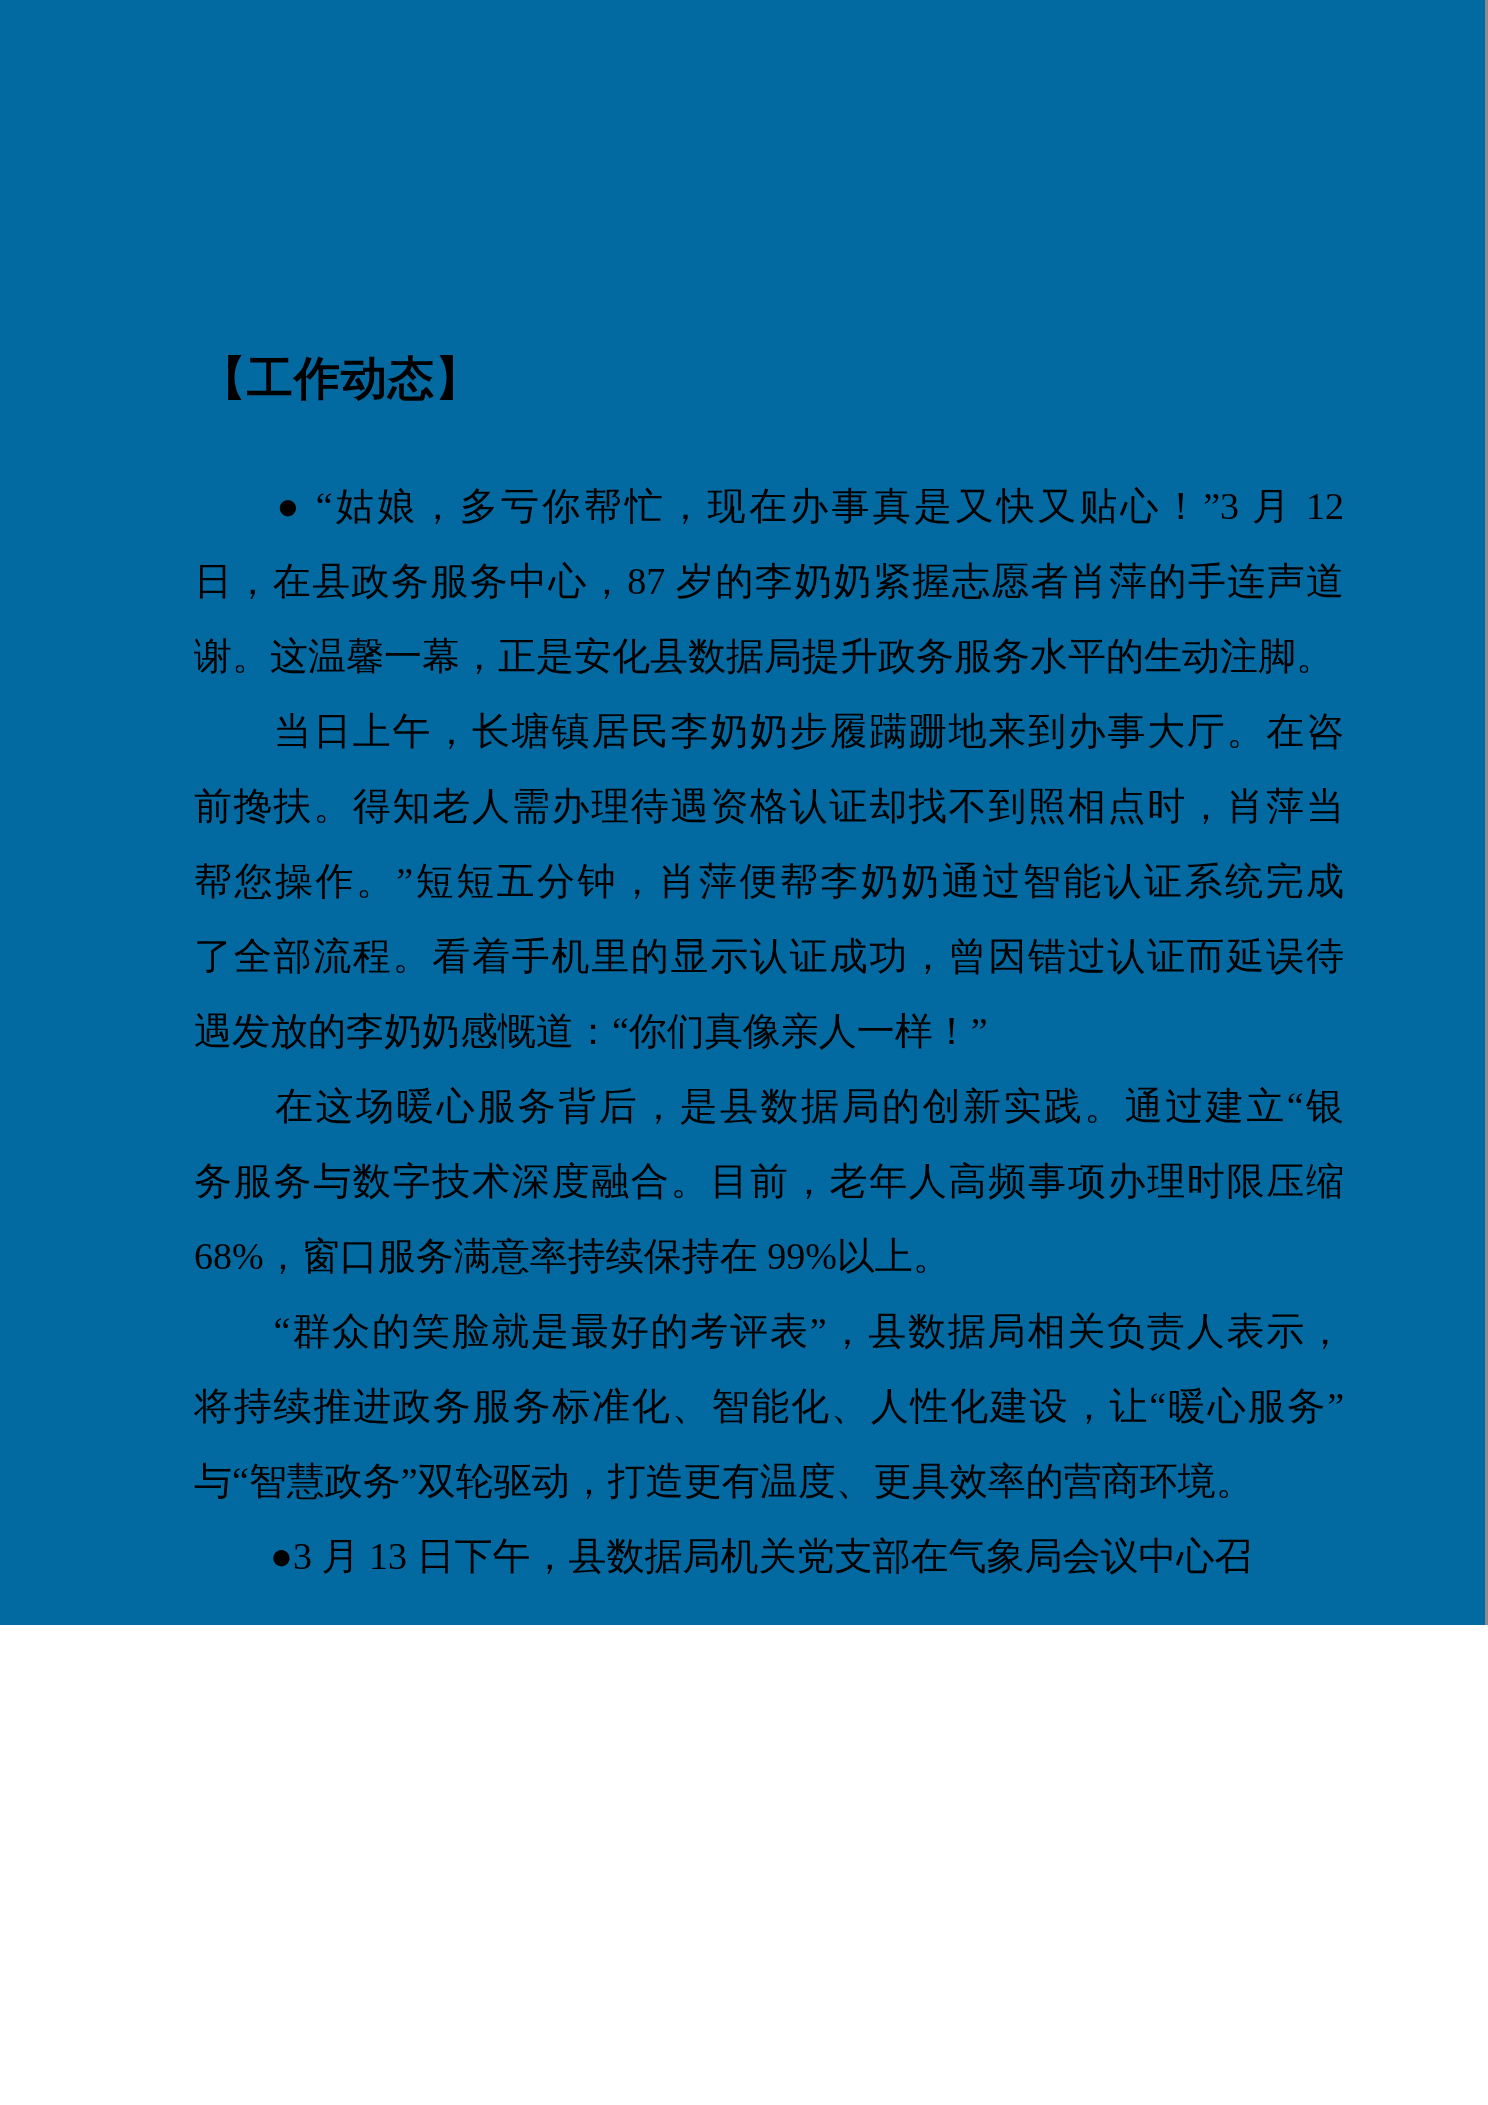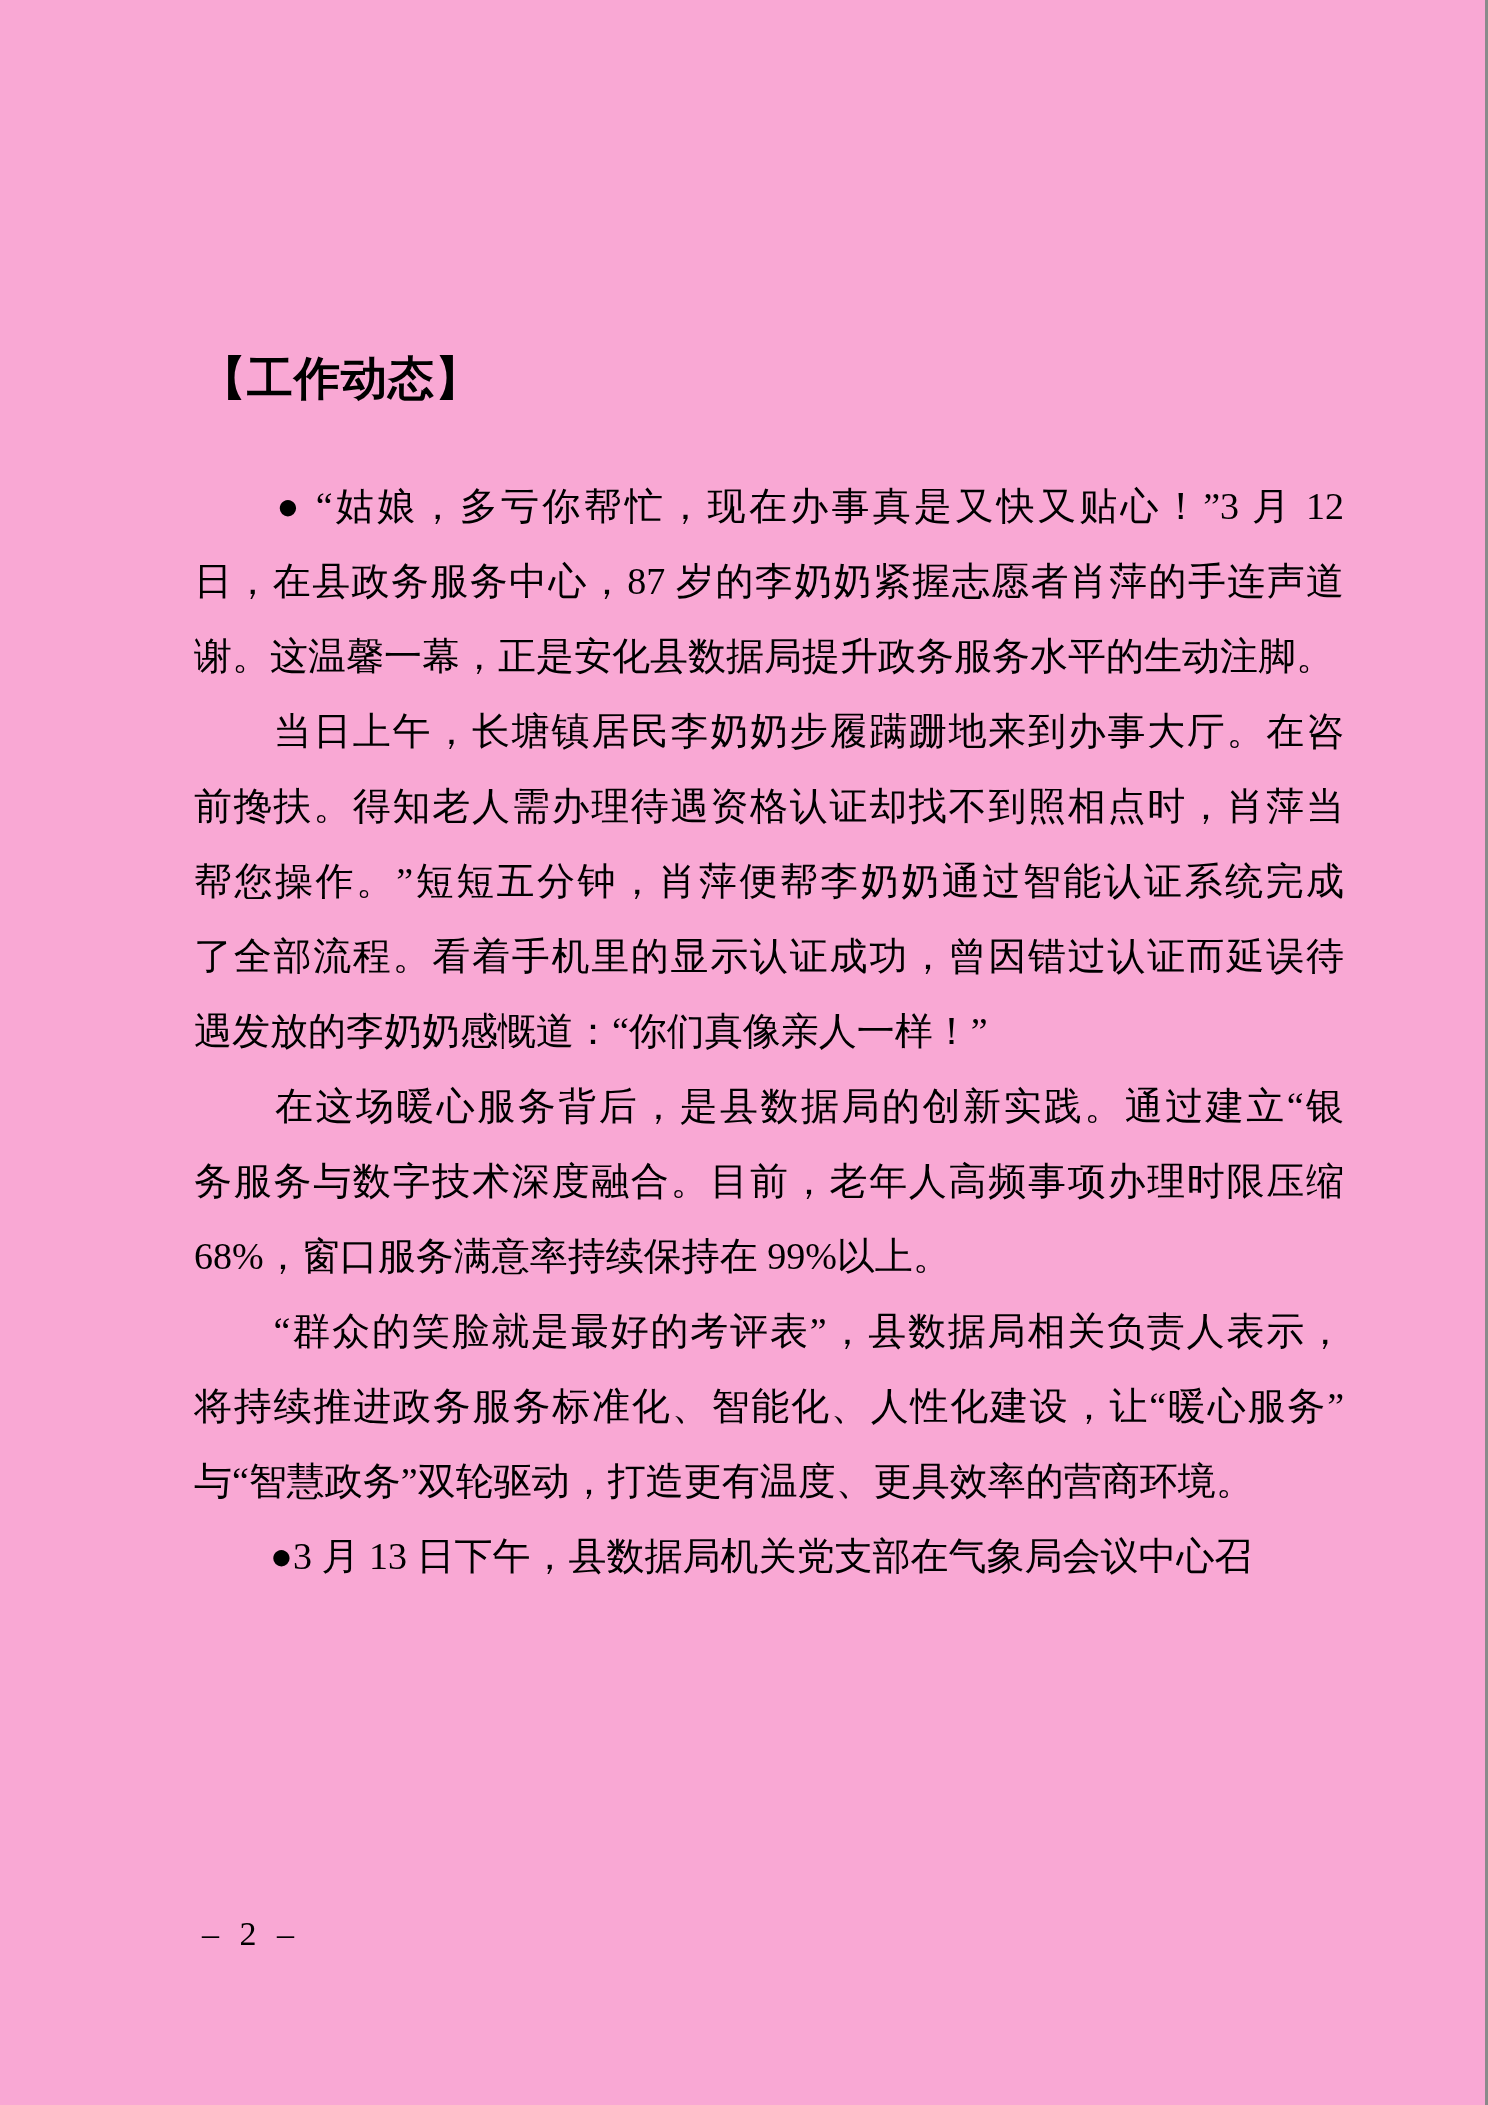--- a/index.html
+++ b/index.html
@@ -3,22 +3,22 @@
 <meta charset="utf-8">
 <style>
   html, body {
     margin: 0;
     padding: 0;
     background: #ffffff;
   }
   .page {
     position: relative;
     width: 1488px;
-    height: 2105px;
-    background: #f9a8d4;
+    height: 1625px;
+    background: #0369a1;
     overflow: hidden;
     font-family: "Liberation Serif", serif;
     color: #000000;
   }
   .right-edge {
     position: absolute;
     top: 0;
     right: 0;
     width: 3px;
     height: 100%;

